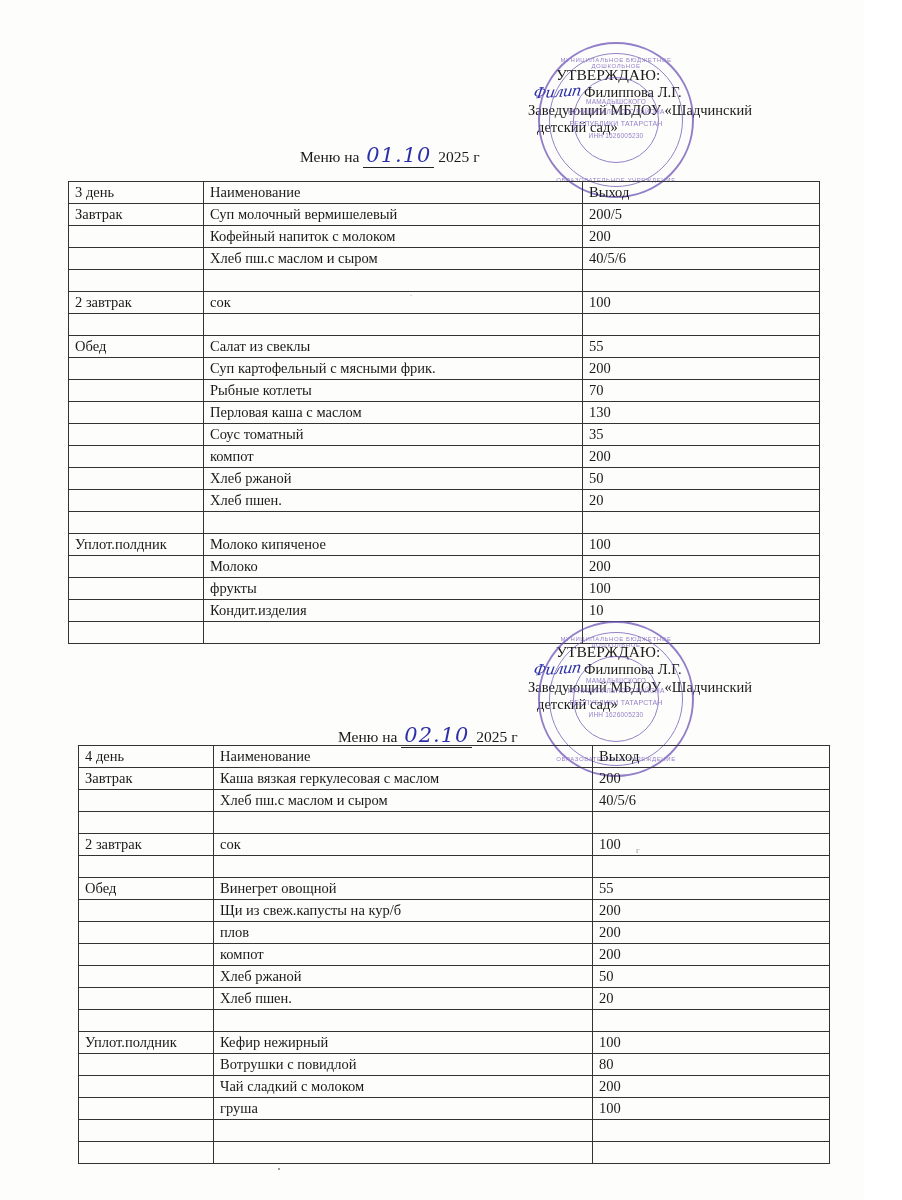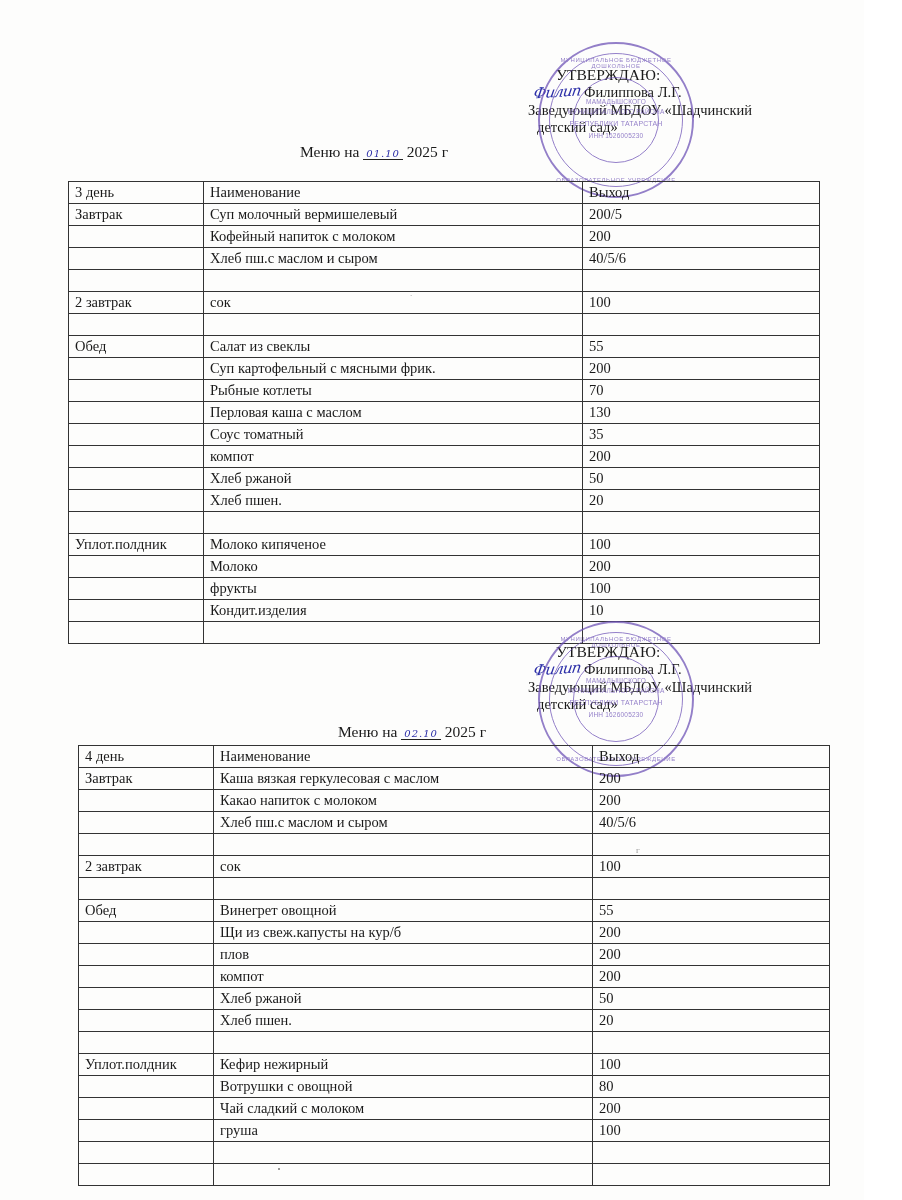--- a/index.html
+++ b/index.html
@@ -110,21 +110,21 @@
   
   .menu-line {
     position: absolute;
     font-size: 15.5px;
     white-space: nowrap;
   }
   .menu-line .hand {
     font-family: "DejaVu Serif", serif;
     font-style: italic;
     color: #2c2fa8;
-    font-size: 10px;
+    font-size: 21px;
     padding: 0 3px;
     border-bottom: 1px solid #222;
     letter-spacing: 1px;
   }
 
   
   table.menu {
     position: absolute;
     border-collapse: collapse;
     table-layout: fixed;
@@ -332,25 +332,20 @@
         <td class="c1">Наименование</td>
         <td class="c2">Выход</td>
       </tr>
       <tr>
           <td class="c0">Завтрак</td>
           <td class="c1">Каша вязкая геркулесовая с маслом</td>
           <td class="c2">200</td>
         </tr>
       <tr>
           <td class="c0"></td>
-          <td class="c1">Какао напиток с молоком</td>
-          <td class="c2">200</td>
-        </tr>
-      <tr>
-          <td class="c0"></td>
           <td class="c1">Хлеб пш.с маслом и сыром</td>
           <td class="c2">40/5/6</td>
         </tr>
       <tr class="empty-row">
           <td class="c0"></td>
           <td class="c1"></td>
           <td class="c2"></td>
         </tr>
       <tr>
           <td class="c0">2 завтрак</td>
@@ -397,21 +392,21 @@
           <td class="c1"></td>
           <td class="c2"></td>
         </tr>
       <tr>
           <td class="c0">Уплот.полдник</td>
           <td class="c1">Кефир нежирный</td>
           <td class="c2">100</td>
         </tr>
       <tr>
           <td class="c0"></td>
-          <td class="c1">Вотрушки с овощной</td>
+          <td class="c1">Вотрушки с повидлой</td>
           <td class="c2">80</td>
         </tr>
       <tr>
           <td class="c0"></td>
           <td class="c1">Чай сладкий с молоком</td>
           <td class="c2">200</td>
         </tr>
       <tr>
           <td class="c0"></td>
           <td class="c1">груша</td>

